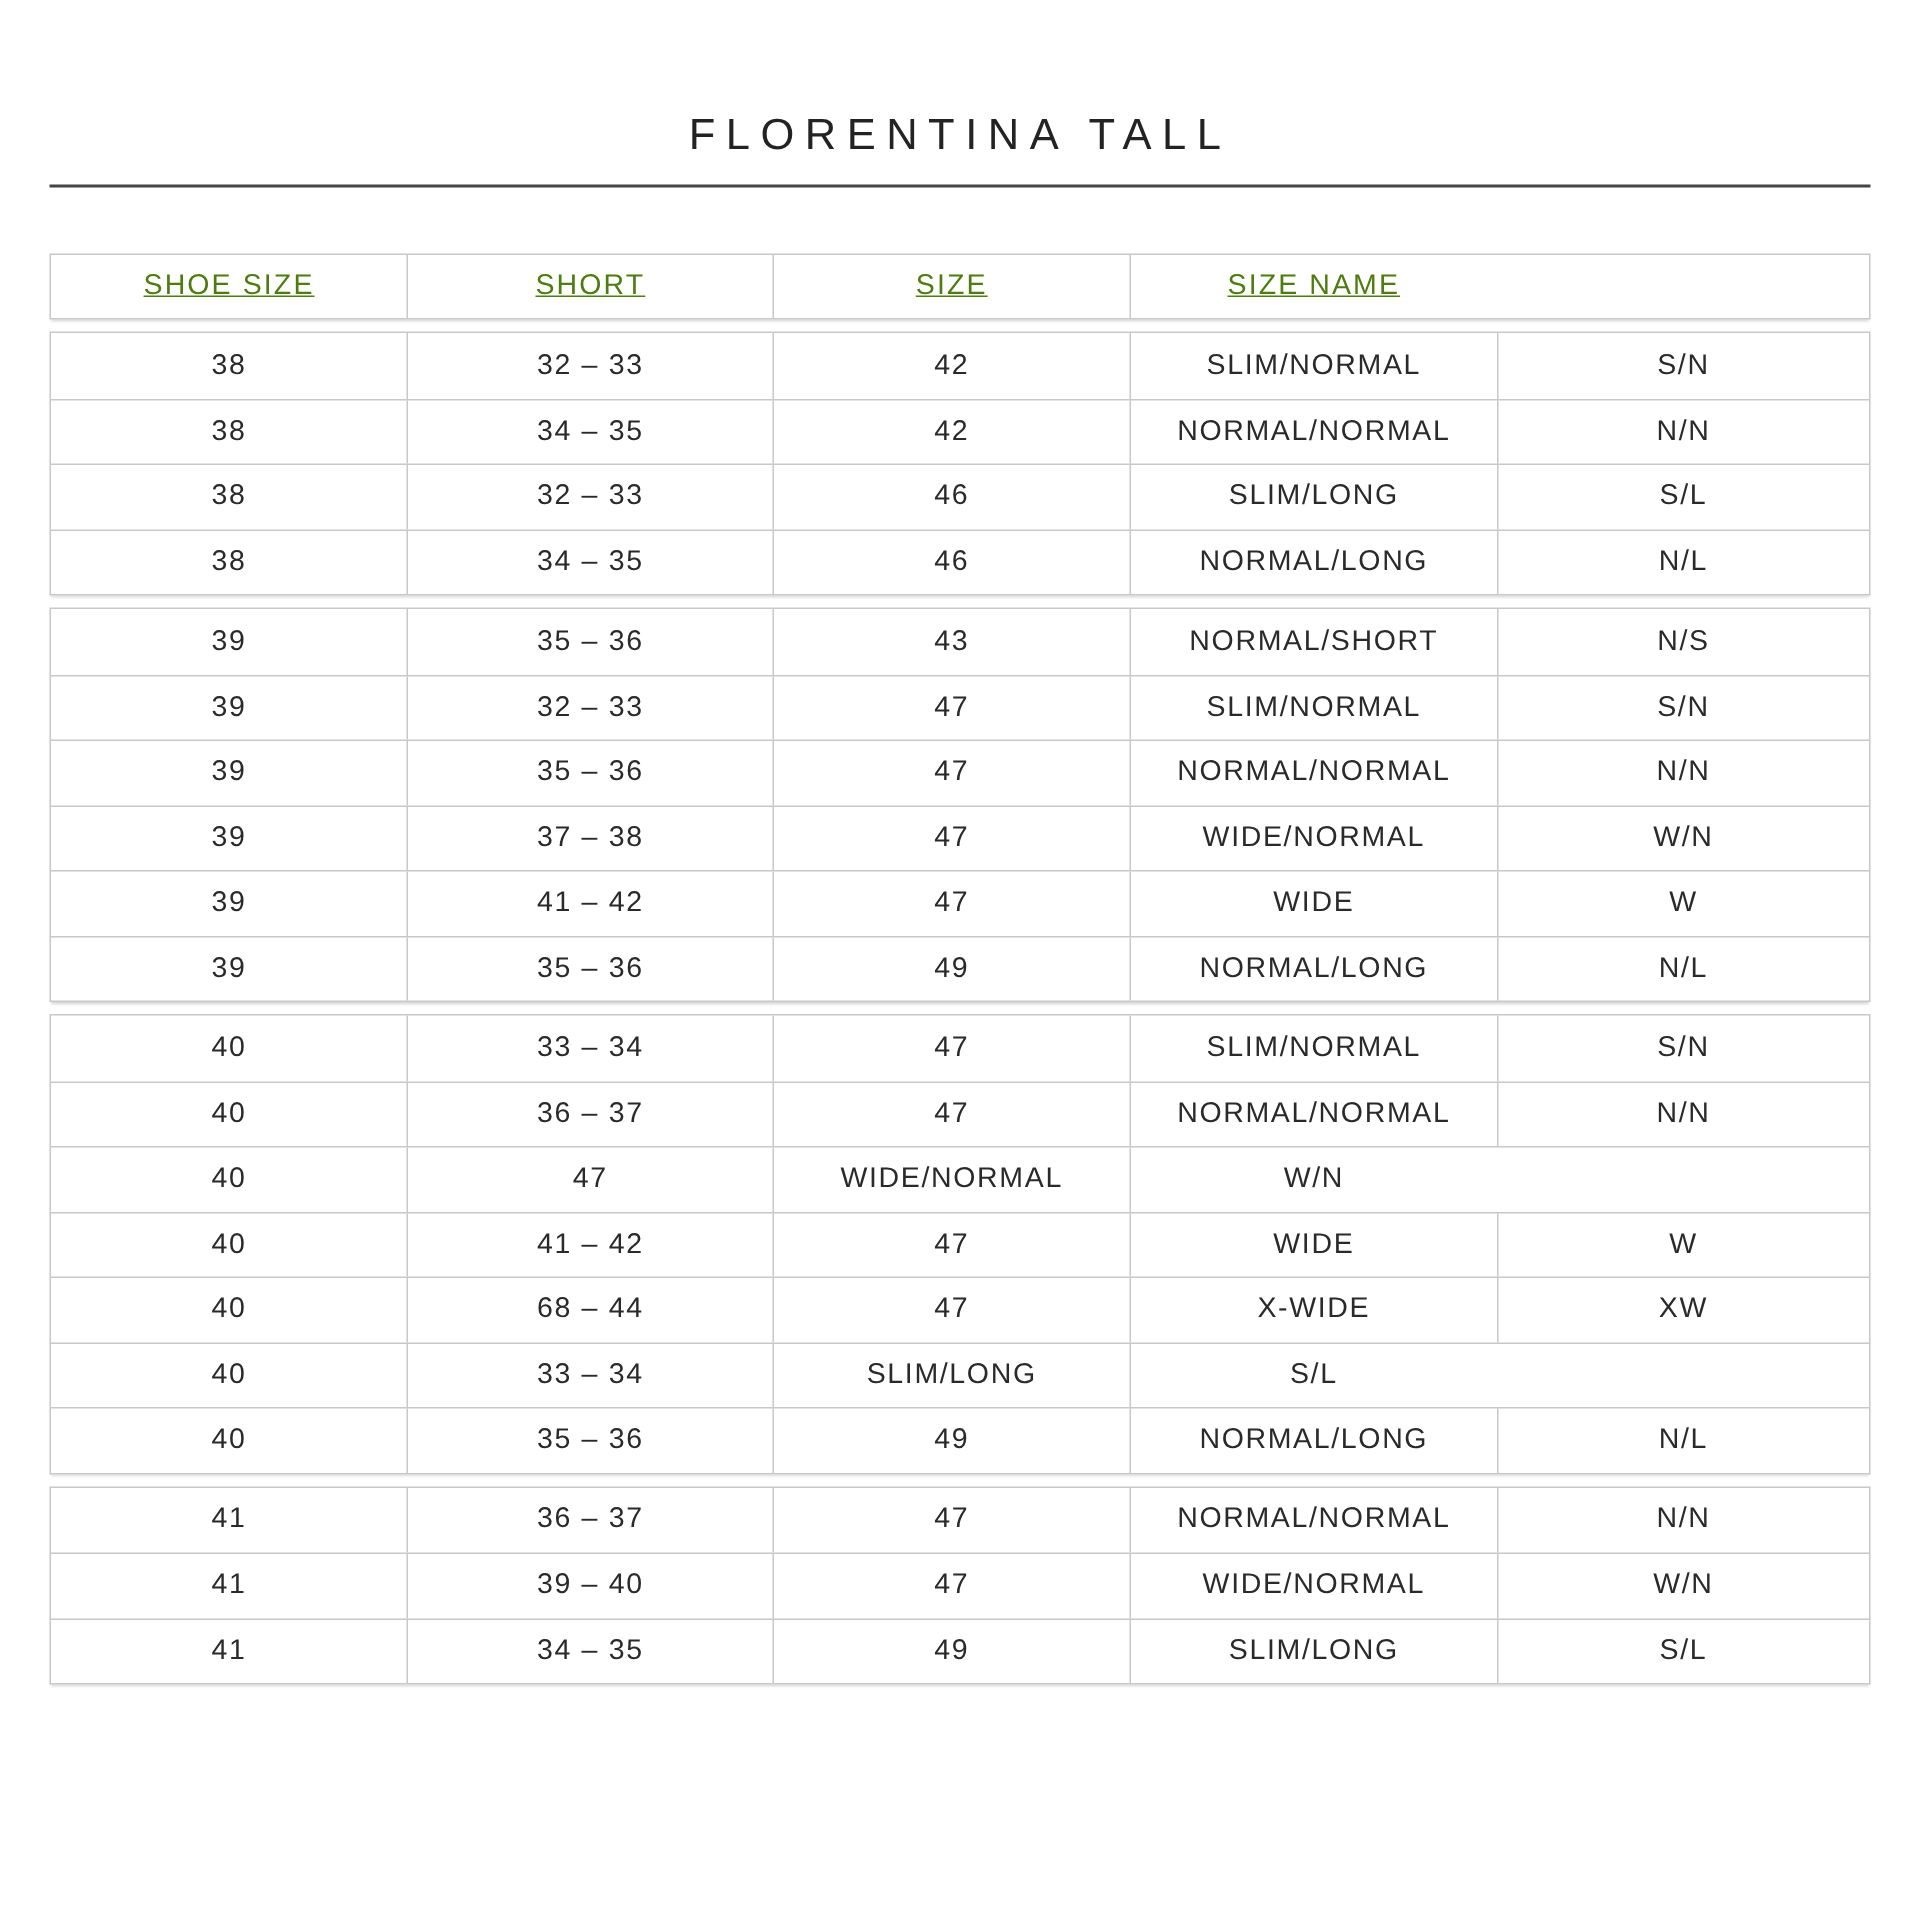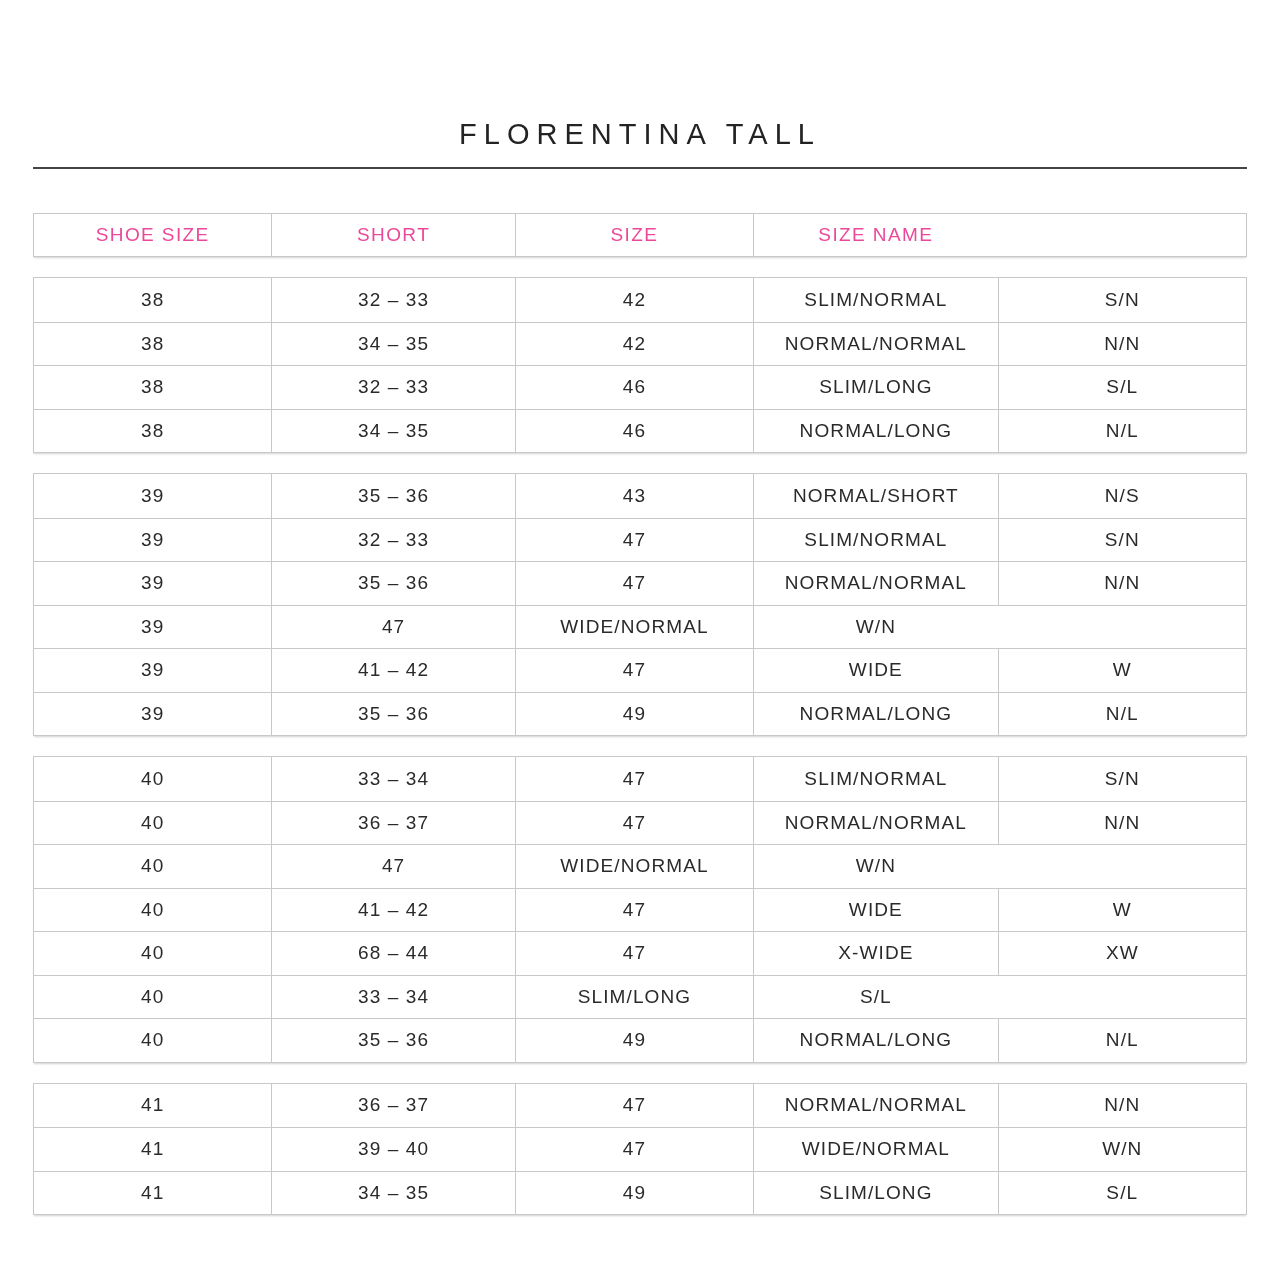--- a/index.html
+++ b/index.html
@@ -8,42 +8,42 @@
     background: #ffffff;
     font-family: "Liberation Sans", "DejaVu Sans", sans-serif;
   }
   body { height: 1280px; overflow: hidden; }
   .container {
     width: 1214px;
     margin: 0 auto;
     padding: 0;
   }
   .page-title {
-    margin-top: 117px;
+    margin-top: 73px;
     font-size: 29px;
     line-height: 35px;
     font-weight: 500;
     letter-spacing: 7px;
     text-align: center;
     color: #232323;
     text-transform: uppercase;
   }
   .rule {
     margin-top: 15px;
     height: 2px;
     background: #454545;
     width: 100%;
   }
   .block {
     border: 1px solid #c8c8c8;
     background: #ffffff;
     box-shadow: 0 2px 2px -1px rgba(0,0,0,0.18);
   }
   .header-block { margin-top: 44px; }
-  .group-block { margin-top: 20px; }
+  .group-block { margin-top: 8px; }
   .row {
     display: grid;
     grid-template-columns: 237fr 243fr 238fr 244fr 248fr;
     height: 43.5px;
     align-items: stretch;
   }
   .group-block .row + .row { border-top: 1px solid #c8c8c8; }
   .header-block .row { height: 42px; }
   .cell {
     display: flex;
@@ -52,21 +52,22 @@
     font-size: 19px;
     color: #2a2a2a;
     letter-spacing: 1.1px;
     white-space: nowrap;
     overflow: hidden;
   }
   .cell + .cell { border-left: 1px solid #c8c8c8; }
   .header-cell {
     font-size: 19px;
     letter-spacing: 1.4px;
-    color: #ec4899;
+    color: #4d7c0f;
+    text-decoration: underline;
   }
 </style>
 </head>
 <body>
 
 <div class="container">
   <h1 class="page-title">FLORENTINA TALL</h1>
   <div class="rule"></div>
 
   <div class="block header-block">
@@ -126,20 +127,21 @@
         </div>
         <div class="row">
           <div class="cell">39</div>
           <div class="cell">35 – 36</div>
           <div class="cell">47</div>
           <div class="cell">NORMAL/NORMAL</div>
           <div class="cell">N/N</div>
         </div>
         <div class="row">
           <div class="cell">39</div>
+          <div class="cell">37 – 38</div>
           <div class="cell">47</div>
           <div class="cell">WIDE/NORMAL</div>
           <div class="cell">W/N</div>
         </div>
         <div class="row">
           <div class="cell">39</div>
           <div class="cell">41 – 42</div>
           <div class="cell">47</div>
           <div class="cell">WIDE</div>
           <div class="cell">W</div>

